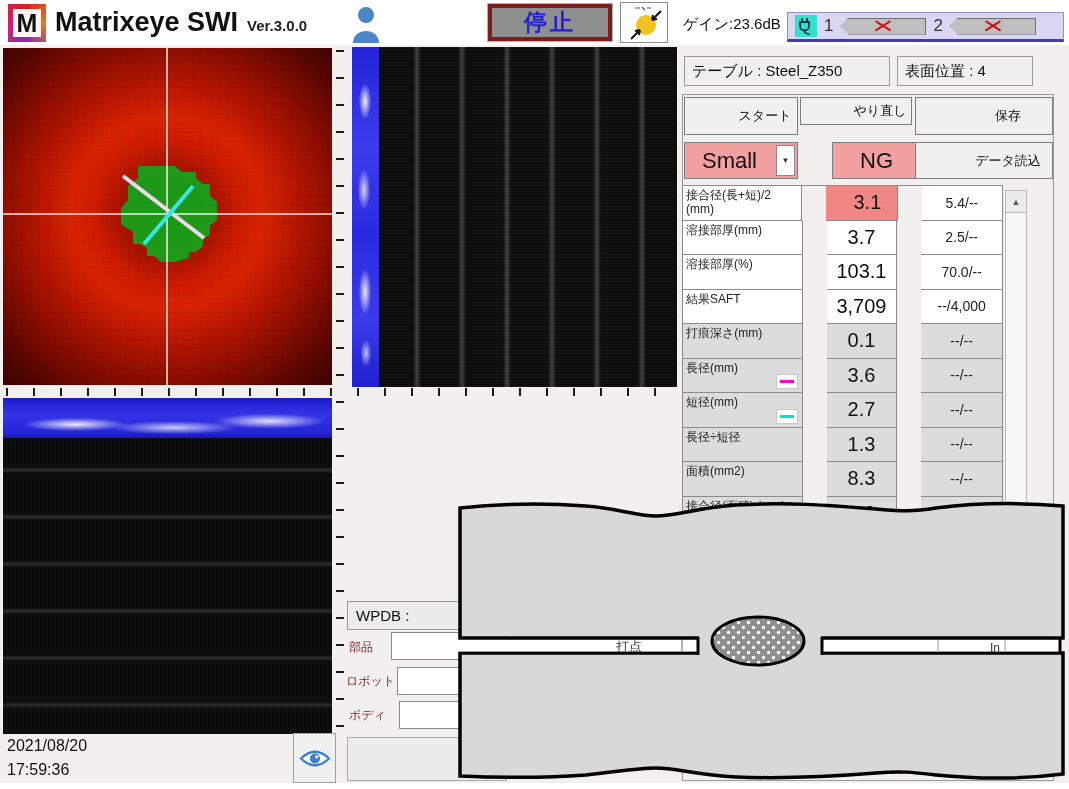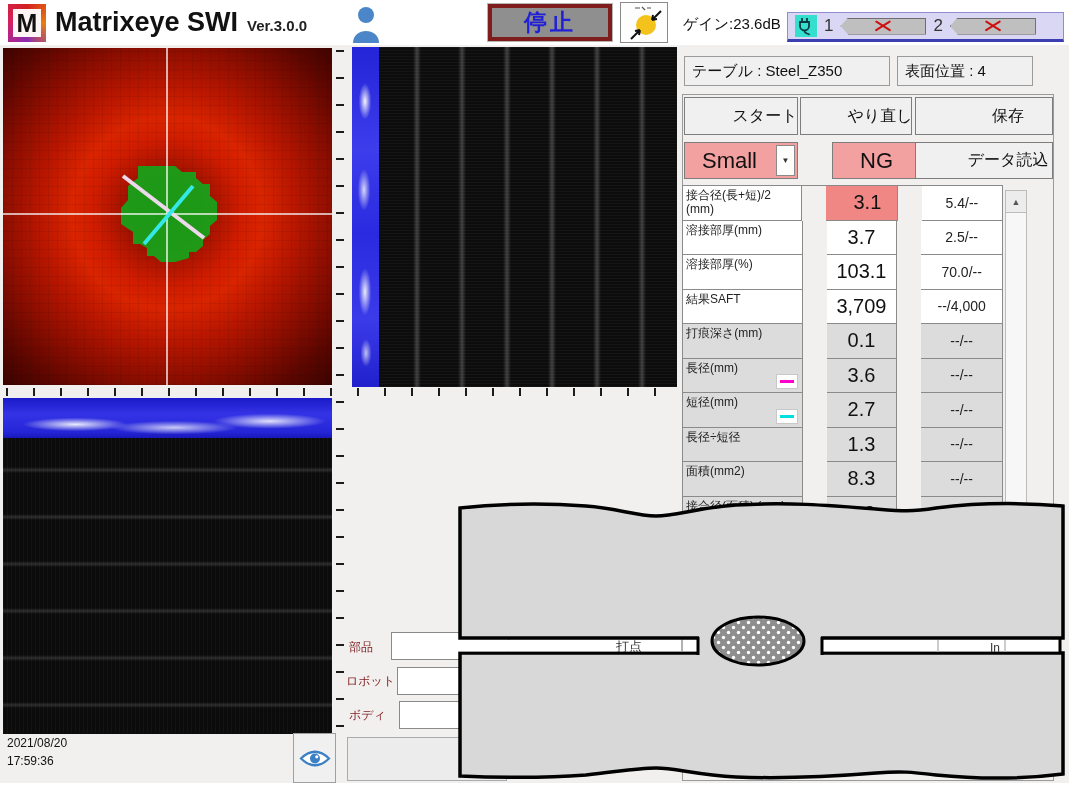--- a/index.html
+++ b/index.html
@@ -74,21 +74,21 @@
       background:repeating-linear-gradient(90deg,#1c1c1c 0 2px,transparent 2px 27px);}
   .ruler-v{left:336px;top:50px;width:8px;height:684px;
       background:repeating-linear-gradient(180deg,#1c1c1c 0 2px,transparent 2px 27px);}
 
   
   .groupbox{left:682px;top:94px;width:372px;height:687px;border:1px solid #9a9a9a;box-sizing:border-box;}
   .info-box{height:30px;box-sizing:border-box;background:#f0f0f0;border:1px solid #9a9a9a;
             font-size:15px;color:#111;line-height:28px;padding-left:7px;white-space:nowrap;overflow:hidden;}
   .panel-btn{box-sizing:border-box;background:#f0f0f0;border:1px solid #7d7d7d;
              display:flex;align-items:center;justify-content:center;
-             font-size:16px;color:#111;cursor:pointer;white-space:nowrap;padding-left:48px;}
+             font-size:13px;color:#111;cursor:pointer;white-space:nowrap;padding-left:48px;}
   .dd{box-sizing:border-box;background:#f2a0a0;border:1px solid #7d7d7d;display:flex;cursor:pointer;}
   .dd .dd-val{flex:1;display:flex;align-items:center;justify-content:center;
               font-size:22px;color:#111;white-space:nowrap;}
   .dd .dd-arrow{width:19px;margin:2px;background:#fdfdfd;border:1px solid #8a8a8a;box-sizing:border-box;
               display:flex;align-items:center;justify-content:center;font-size:8px;color:#333;}
 
   .meas-table{left:682px;top:185px;width:321px;border-top:1px solid #8a8a8a;border-left:1px solid #8a8a8a;box-sizing:border-box;}
   .mrow{display:flex;height:34.5px;box-sizing:border-box;gap:24px;}
   .mcell{box-sizing:border-box;border-right:1px solid #8a8a8a;border-bottom:1px solid #8a8a8a;
          background:#fff;position:relative;overflow:hidden;}
@@ -111,21 +111,21 @@
   
   .wpdb-box{left:347px;top:601px;width:160px;height:29px;box-sizing:border-box;background:#ececec;
             border:1px solid #9a9a9a;font-size:15px;color:#111;line-height:27px;padding-left:8px;}
   .wpdb-label{font-size:12px;color:#7f1d1d;white-space:nowrap;}
   .wpdb-input{box-sizing:border-box;height:28px;background:#fff;border:1px solid #8a8a8a;padding:0 4px;
               font-size:14px;font-family:inherit;}
   .wpdb-panel{left:347px;top:737px;width:160px;height:44px;background:#ececec;
               border:1px solid #ababab;box-sizing:border-box;}
 
   
-  .datetime{left:7px;top:734px;font-size:12px;color:#111;line-height:1.5;}
+  .datetime{left:7px;top:734px;font-size:16px;color:#111;line-height:1.5;}
   .eye-btn{left:293px;top:733px;width:43px;height:50px;background:#f0f0f0;border:1px solid #a0a0a0;
            box-sizing:border-box;display:flex;align-items:center;justify-content:center;cursor:pointer;}
   .bottom-strip{left:0;top:783px;width:1069px;height:6px;background:#fff;}
 
   
   .diagram{left:456px;top:500px;width:613px;height:283px;z-index:50;}
 </style>
 </head>
 <body>
 
@@ -195,21 +195,21 @@
 
   <div class="abs ruler-h"></div>
   <div class="abs ruler-v"></div>
 
   <div class="abs groupbox"></div>
 
   <div class="abs info-box" style="left:684px;top:56px;width:206px;">テーブル : Steel_Z350</div>
   <div class="abs info-box" style="left:897px;top:56px;width:136px;">表面位置 : 4</div>
 
   <div class="abs panel-btn" style="left:684px;top:97px;width:114px;height:38px;">スタート</div>
-  <div class="abs panel-btn" style="left:800px;top:97px;width:112px;height:38px;">やり直し</div>
+  <div class="abs panel-btn" style="left:800px;top:97px;width:112px;height:28px;">やり直し</div>
   <div class="abs panel-btn" style="left:915px;top:97px;width:138px;height:38px;">保存</div>
 
   <div class="abs dd" style="left:684px;top:142px;width:114px;height:37px;">
     <span class="dd-val">Small</span>
     <span class="dd-arrow">▼</span>
   </div>
   <div class="abs dd" style="left:800px;top:142px;width:112px;height:37px;margin-left:32px;">
     <span class="dd-val">NG</span>
     <span class="dd-arrow">▼</span>
   </div>
@@ -275,20 +275,21 @@
       <div class="mcell m-label">接合径(面積) (mm)</div>
       <div class="mcell m-value">3.3</div>
       <div class="mcell m-spec"></div>
     </div>
   </div>
 
   <div class="abs scrollbar">
     <div class="scroll-up">▲</div>
   </div>
 
+  <div class="abs wpdb-box">WPDB :</div>
   <div class="abs wpdb-label" style="left:349px;top:639px;">部品</div>
   <input class="abs wpdb-input" style="left: 391px; top: 632px; width: 118px;" value="">
   <div class="abs wpdb-label" style="left:346px;top:673px;">ロボット</div>
   <input class="abs wpdb-input" style="left: 397px; top: 667px; width: 112px;" value="">
   <div class="abs wpdb-label" style="left:349px;top:707px;">ボディ</div>
   <input class="abs wpdb-input" style="left: 399px; top: 701px; width: 110px;" value="">
   <div class="abs wpdb-panel"></div>
 
   <div class="abs datetime">
     <div>2021/08/20</div>

